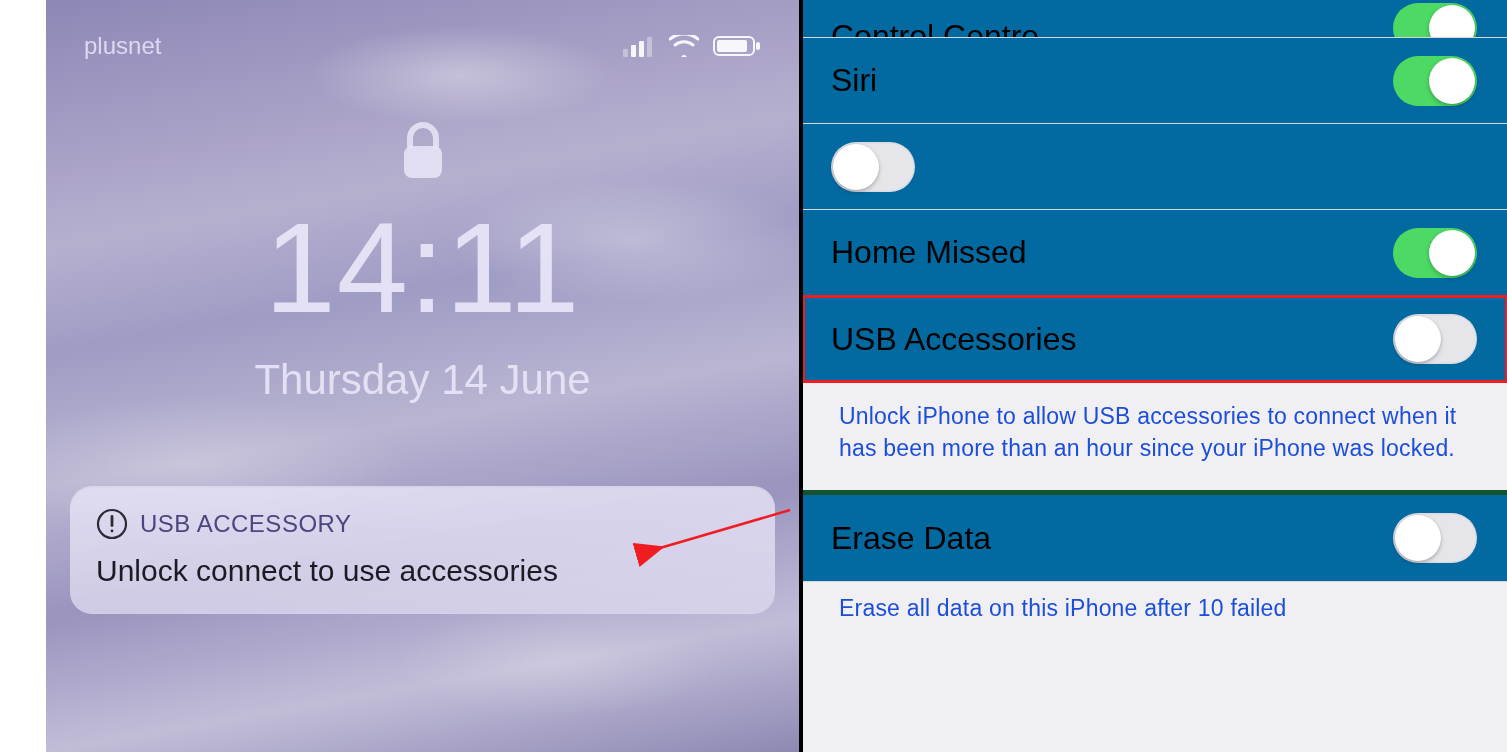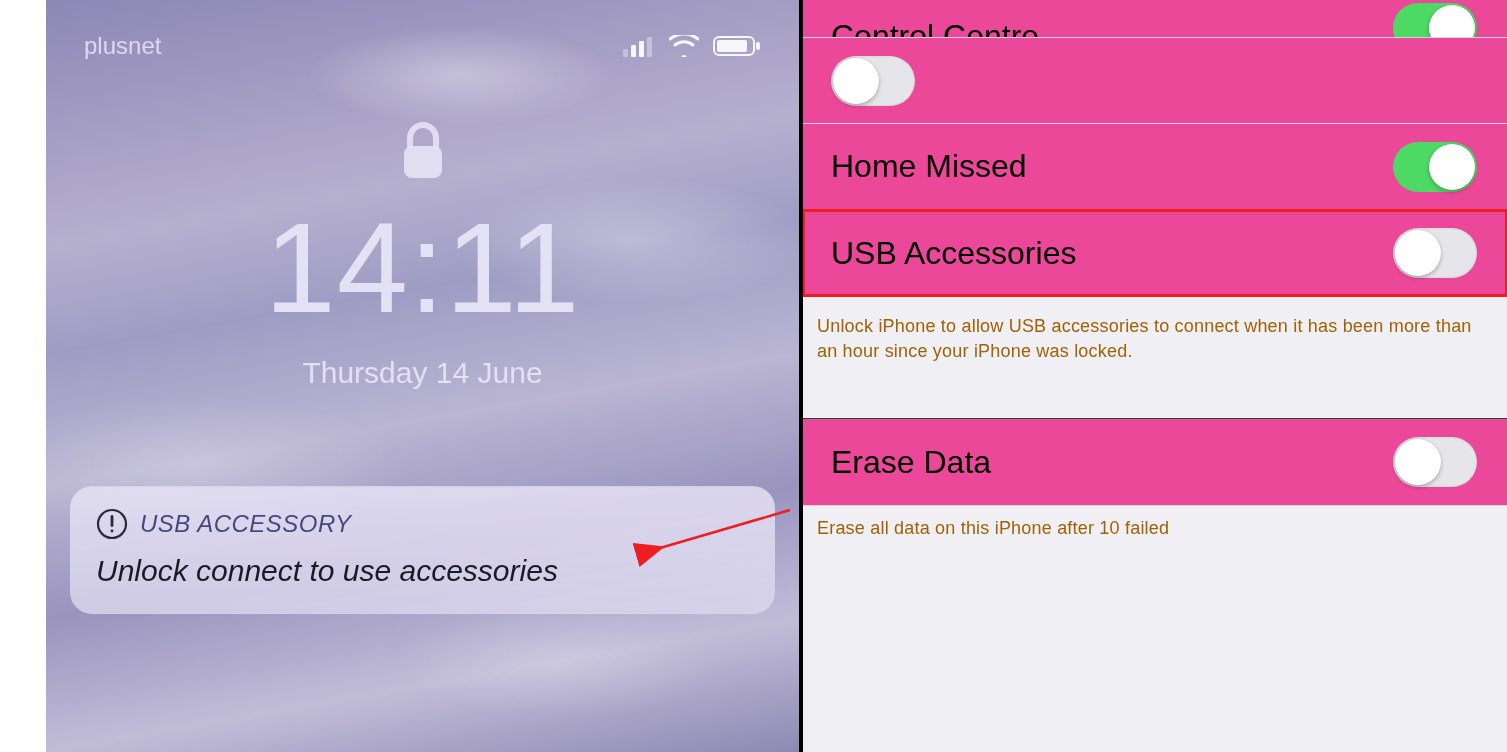--- a/index.html
+++ b/index.html
@@ -53,32 +53,31 @@
   .status-icons svg { display:block; }
 
   .lock-center { position:absolute; top:120px; left:0; right:0; text-align:center; }
   .lock-center svg.lock { display:block; margin:0 auto 22px; }
   .time {
     font-size:128px; font-weight:200; letter-spacing:1px;
     color:rgba(233,230,248,0.92); line-height:1;
   }
   .date {
     margin-top:24px;
-    font-size:30px; font-weight:400;
+    font-size:42px; font-weight:400;
     color:rgba(233,230,248,0.9);
   }
 
   .notif {
     position:absolute; left:24px; right:24px; top:486px;
     background: linear-gradient(180deg, rgba(232,228,246,0.82), rgba(218,214,236,0.82));
     border-radius:22px;
     padding:22px 26px 26px;
     backdrop-filter: blur(2px);
     box-shadow: 0 1px 2px rgba(0,0,0,0.06) inset, 0 0 0 0.5px rgba(255,255,255,0.15) inset;
-    font-style: italic;
   }
   .notif-header { display:flex; align-items:center; gap:12px; margin-bottom:14px; }
   .notif-app {
     font-size:24px; letter-spacing:0.5px;
     color:#4a4680; font-weight:500;
   }
   .notif-body {
     font-size:30px; color:#1b1b25; font-weight:400;
   }
 
@@ -92,21 +91,21 @@
   }
 
   
   .settings-pane {
     flex:1;
     background:#efeff4;
     color:#1c1c1e;
     position:relative;
     overflow:hidden;
   }
-  .group { background:#ec4899; }
+  .group { background:#0369a1; }
   .row {
     display:flex; align-items:center; justify-content:space-between;
     padding:0 30px 0 28px;
     height:86px;
     border-bottom:1px solid #d7d7db;
   }
   .row:last-child { border-bottom:none; }
   .row .label {
     font-size:32px; font-weight:400; color:#000;
   }
@@ -121,23 +120,23 @@
   .group.first .row:first-child .label { margin-bottom:-18px; font-size:32px; }
   .group.first .row:first-child .switch { margin-bottom:-16px; }
 
   .highlight {
     outline:3px solid #ef1c22;
     outline-offset:-2px;
     gap:12px;
   }
 
   .footer-text {
-    padding:18px 14px 26px;
-    font-size:18px; line-height:1.4;
-    color:#a16207;
+    padding:18px 36px 26px;
+    font-size:23px; line-height:1.4;
+    color:#1d4ed8;
     letter-spacing:0.2px;
   }
 
   
   .switch {
     position:relative; width:84px; height:50px; flex-shrink:0;
   }
   .switch .track {
     position:absolute; inset:0;
     border-radius:26px;
@@ -147,21 +146,21 @@
   }
   .switch.on .track { background:#4cd964; box-shadow:none; }
   .switch .knob {
     position:absolute; top:2px; left:2px;
     width:46px; height:46px; border-radius:50%;
     background:#fff;
     box-shadow:0 2px 4px rgba(0,0,0,0.25), 0 0 0 0.5px rgba(0,0,0,0.05);
   }
   .switch.on .knob { left:auto; right:2px; }
 
-  .group.second { margin-top:28px; border-top:1px solid #14532d; border-bottom:1px solid #d7d7db;}
+  .group.second { border-top:5px solid #14532d; border-bottom:1px solid #d7d7db;}
   .group.second .row { border-bottom:none; }
   .footer-text.cut { height:30px; overflow:hidden; white-space:nowrap; padding-top:10px;}
 </style>
 </head>
 <body>
 
 <div class="lock-pane">
 
   <div class="status-bar">
     <span>plusnet</span>
@@ -210,20 +209,27 @@
   </div>
 </div>
 
 <div class="divider"></div>
 
 <div class="settings-pane">
   <div class="group first" id="settings-group">
 
   <div class="row">
         <span class="label">Control Centre</span>
+        <span class="switch on">
+          <span class="track"></span>
+          <span class="knob"></span>
+        </span>
+      </div>
+      <div class="row">
+        <span class="label">Siri</span>
         <span class="switch on">
           <span class="track"></span>
           <span class="knob"></span>
         </span>
       </div>
       <div class="row">
         <span class="switch">
           <span class="track"></span>
           <span class="knob"></span>
         </span>

